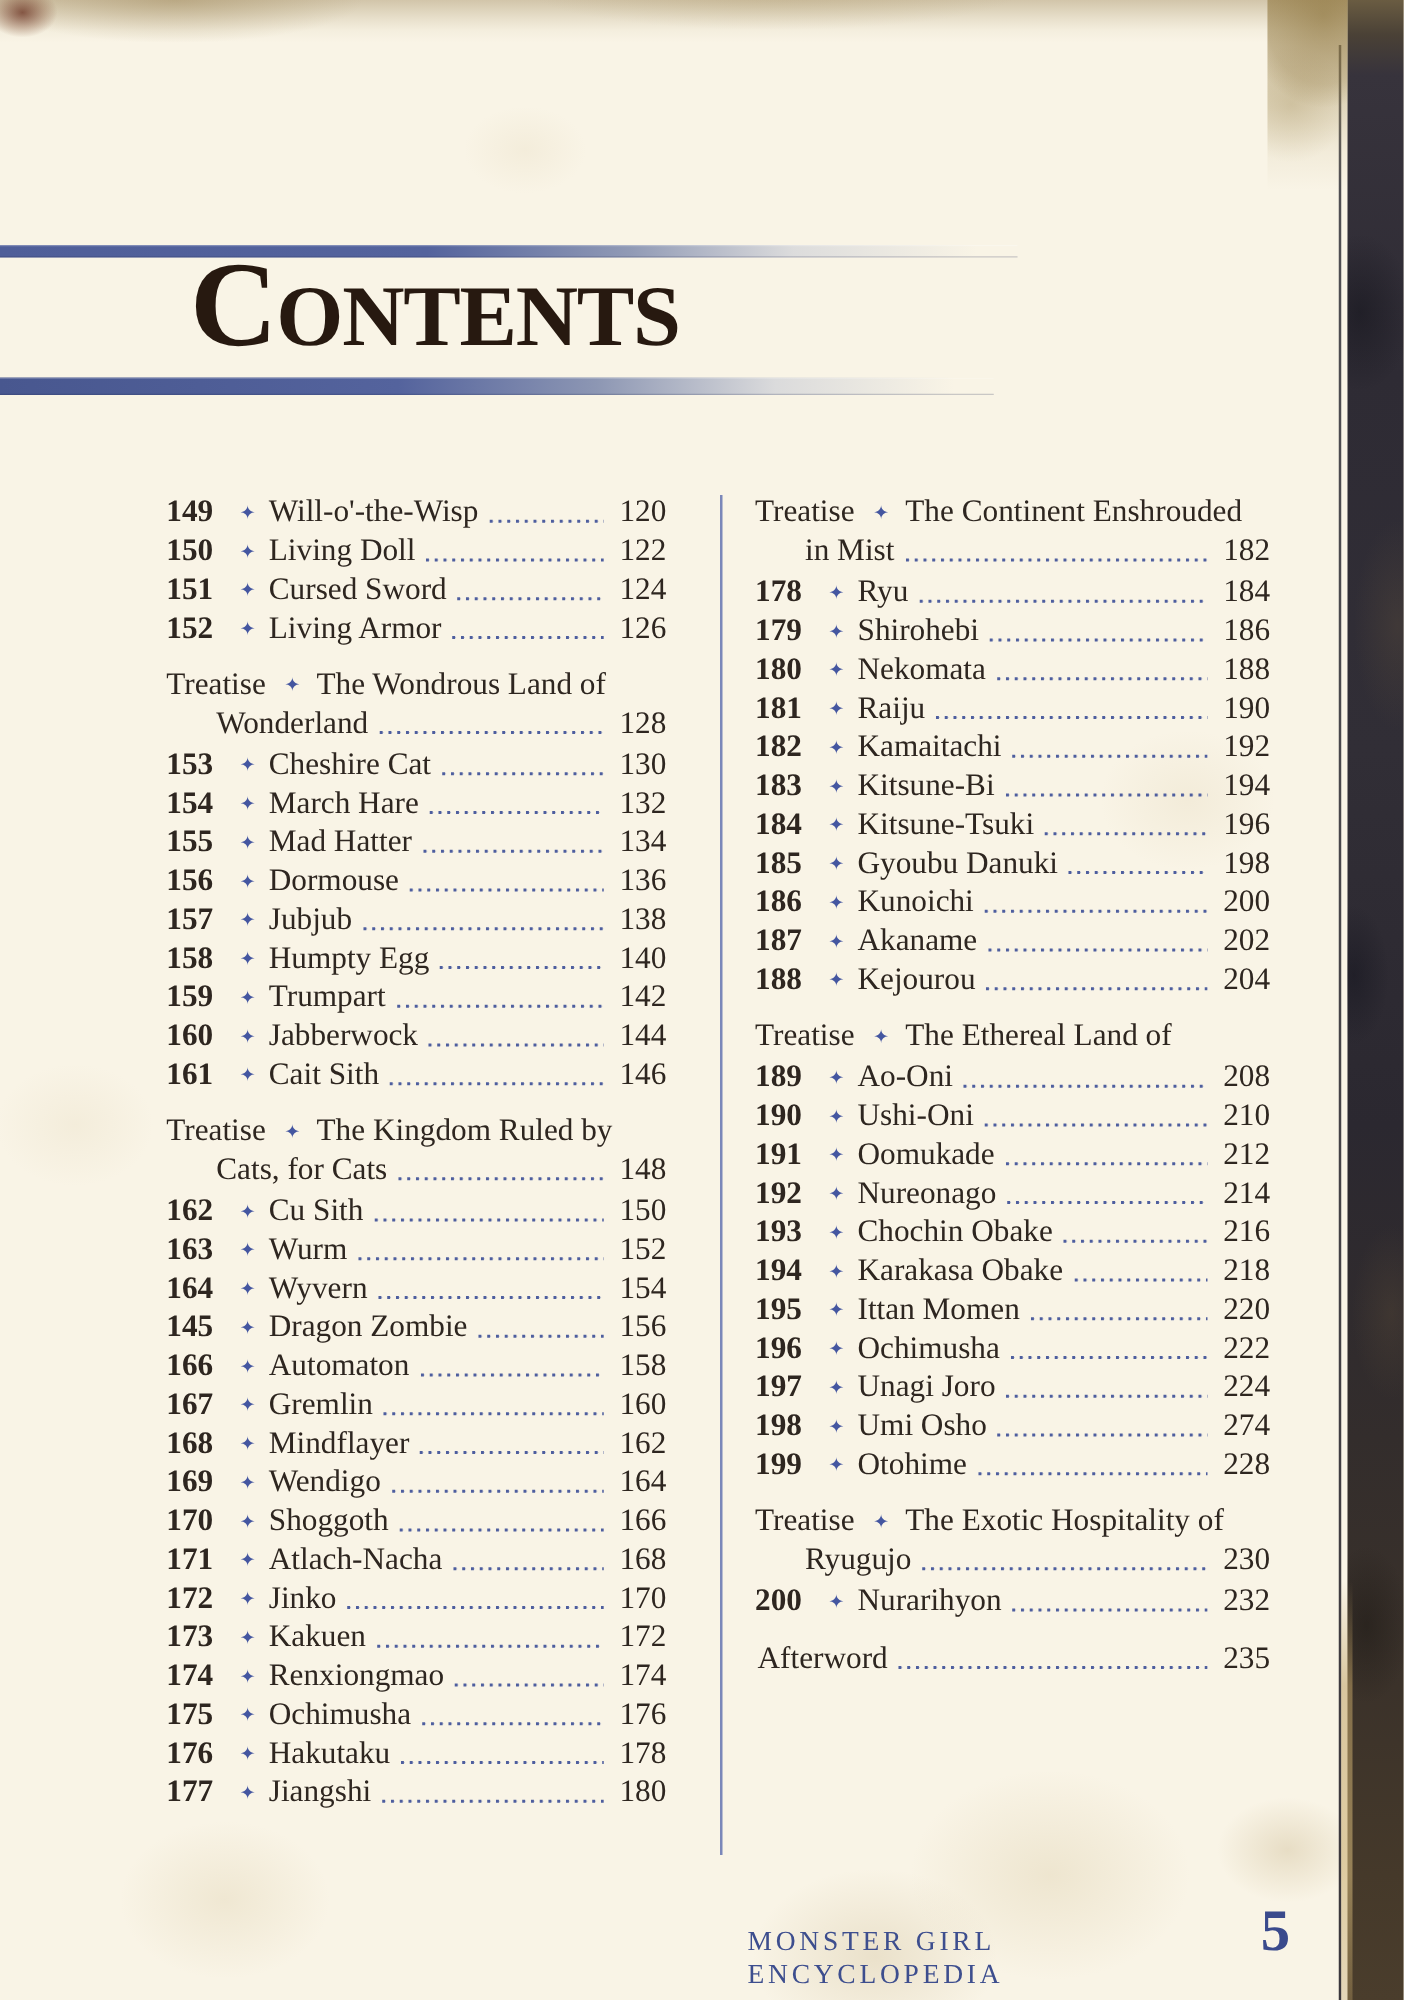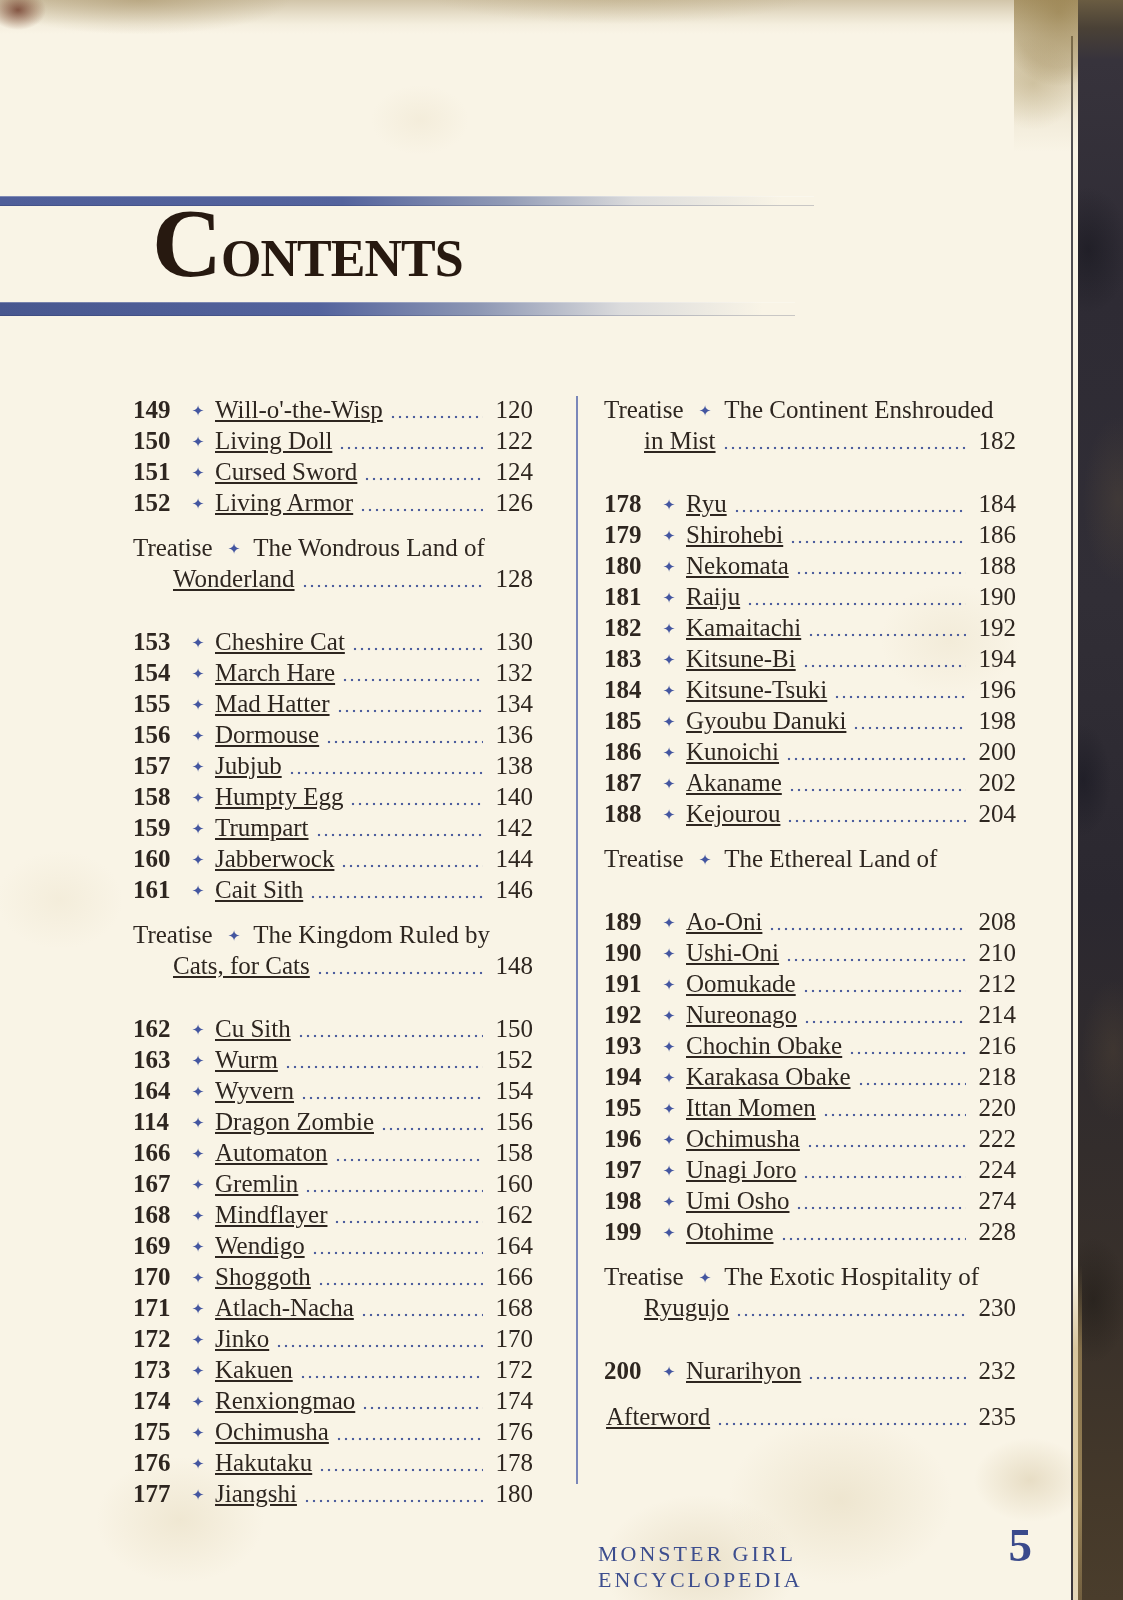--- a/index.html
+++ b/index.html
@@ -28,37 +28,37 @@
   .corner-spot{position:absolute;left:-10px;top:-10px;width:56px;height:40px;
     background:radial-gradient(closest-side, rgba(110,55,38,.8), rgba(130,80,55,.35) 62%, transparent);}
   
   .bar-top{position:absolute;left:0;top:196px;width:814px;height:10px;
     background:linear-gradient(90deg,#4f5e99 0%,#54639d 42%,rgba(110,124,165,.75) 62%,rgba(160,170,200,.32) 78%,rgba(200,206,226,0) 96%);
     box-shadow:inset 0 1px 0 rgba(255,255,255,.28), inset 0 -1px 0 rgba(30,40,80,.22);}
   .bar-bottom{position:absolute;left:0;top:302px;width:795px;height:14px;
     background:linear-gradient(90deg,#48578f 0%,#54639d 40%,rgba(110,124,165,.78) 60%,rgba(160,170,200,.34) 78%,rgba(200,206,226,0) 96%);
     box-shadow:inset 0 1px 0 rgba(255,255,255,.25), inset 0 -1px 0 rgba(30,40,80,.22);}
   h1.contents{position:absolute;left:152px;top:199px;margin:0;
-    font-size:52px;line-height:90px;font-weight:bold;letter-spacing:-1px;
+    font-size:69px;line-height:90px;font-weight:bold;letter-spacing:-1px;
     color:#271910;text-transform:uppercase;}
   h1.contents::first-letter{font-size:97px;}
   
   .divider{position:absolute;left:576px;top:396px;width:2px;height:1088px;background:#5b6cae;opacity:.8;}
   .col{position:absolute;top:394px;display:block;color:#2e2620;font-size:25px;}
   .col-left{left:133px;width:400px;}
   .col-right{left:604px;width:412px;}
   .row{display:flex;align-items:baseline;height:31px;line-height:31px;white-space:nowrap;}
   .num{width:50px;flex:0 0 auto;font-weight:bold;}
   .diamond{width:30px;flex:0 0 auto;text-align:center;font-size:15px;color:#4456a0;position:relative;top:-2px;}
-  .name{flex:0 0 auto;padding-left:2px;text-decoration:underline;}
+  .name{flex:0 0 auto;padding-left:2px;}
   .leader{flex:1 1 auto;min-width:10px;align-self:flex-end;height:4px;margin:0 4px 6px 8px;
     background-image:radial-gradient(circle at 2px 2px, #4e5e9e 1.25px, rgba(78,94,158,0) 1.6px);
     background-size:7px 4px;background-repeat:repeat-x;background-position:left center;}
   .pg{flex:0 0 auto;min-width:46px;text-align:right;}
-  .entry-block{margin-top:32px;}
+  .entry-block{margin-top:2px;}
   .treatise{margin-top:14px;}
   .single{margin-top:15px;}
   .col > :first-child{margin-top:0;}
   .t-label{flex:0 0 auto;}
   .t-diamond{width:auto;margin:0 13px 0 15px;}
   .t-title{flex:0 0 auto;}
   .t2 .name{padding-left:40px;}
   
   .footer{position:absolute;left:598px;top:1522px;width:434px;height:46px;
     display:flex;align-items:baseline;justify-content:flex-end;gap:13px;}
@@ -232,21 +232,21 @@
         <span class="pg">152</span>
       </div>
       <div class="row entry">
         <span class="num">164</span>
         <span class="diamond">✦</span>
         <span class="name">Wyvern</span>
         <span class="leader"></span>
         <span class="pg">154</span>
       </div>
       <div class="row entry">
-        <span class="num">114</span>
+        <span class="num">145</span>
         <span class="diamond">✦</span>
         <span class="name">Dragon Zombie</span>
         <span class="leader"></span>
         <span class="pg">156</span>
       </div>
       <div class="row entry">
         <span class="num">166</span>
         <span class="diamond">✦</span>
         <span class="name">Automaton</span>
         <span class="leader"></span>

